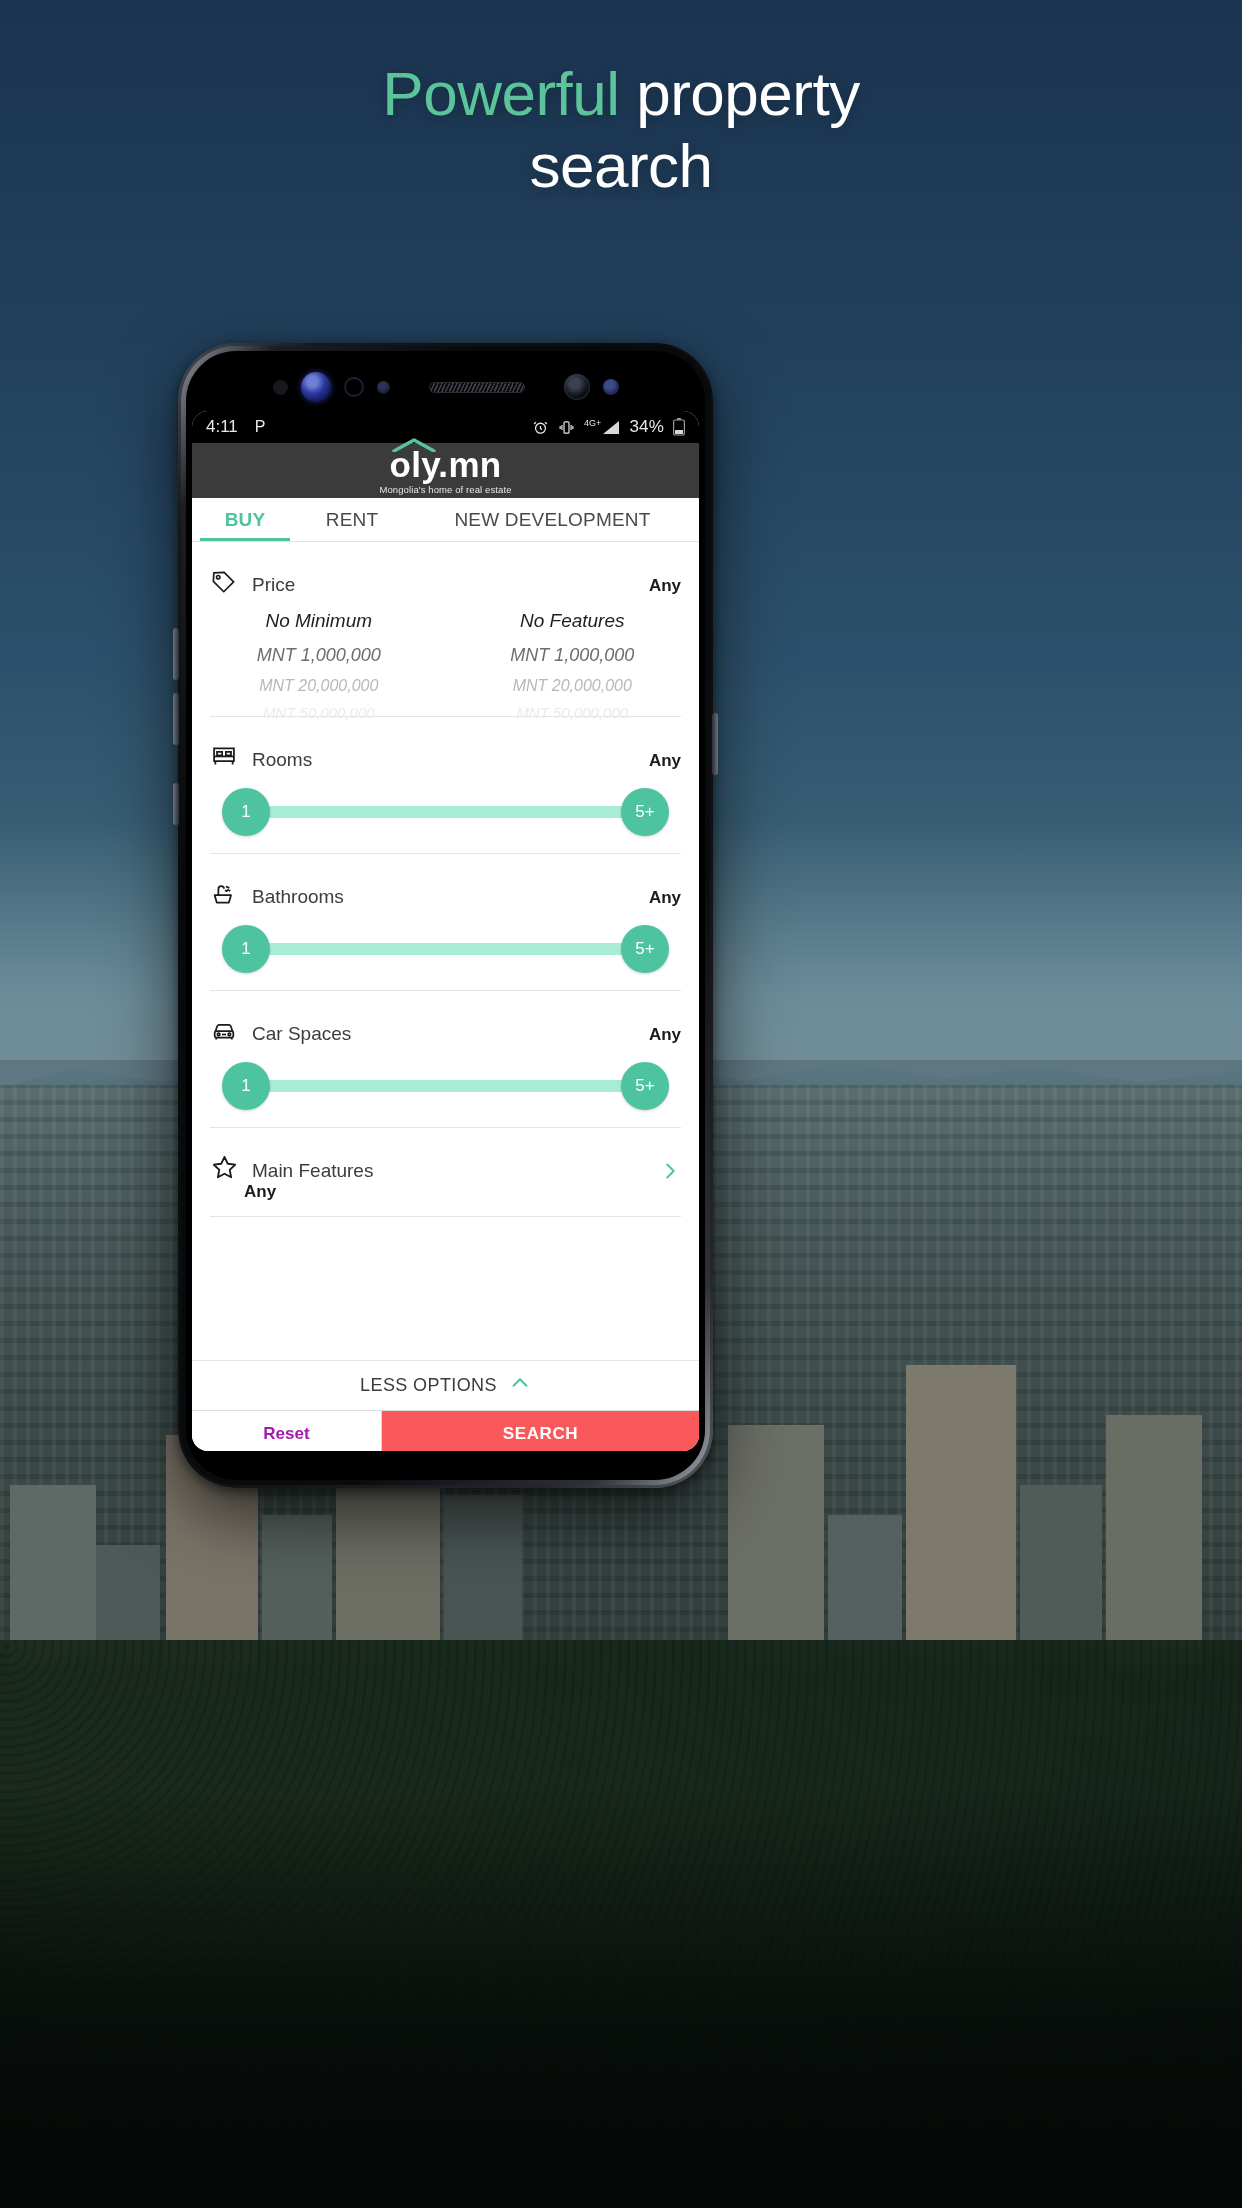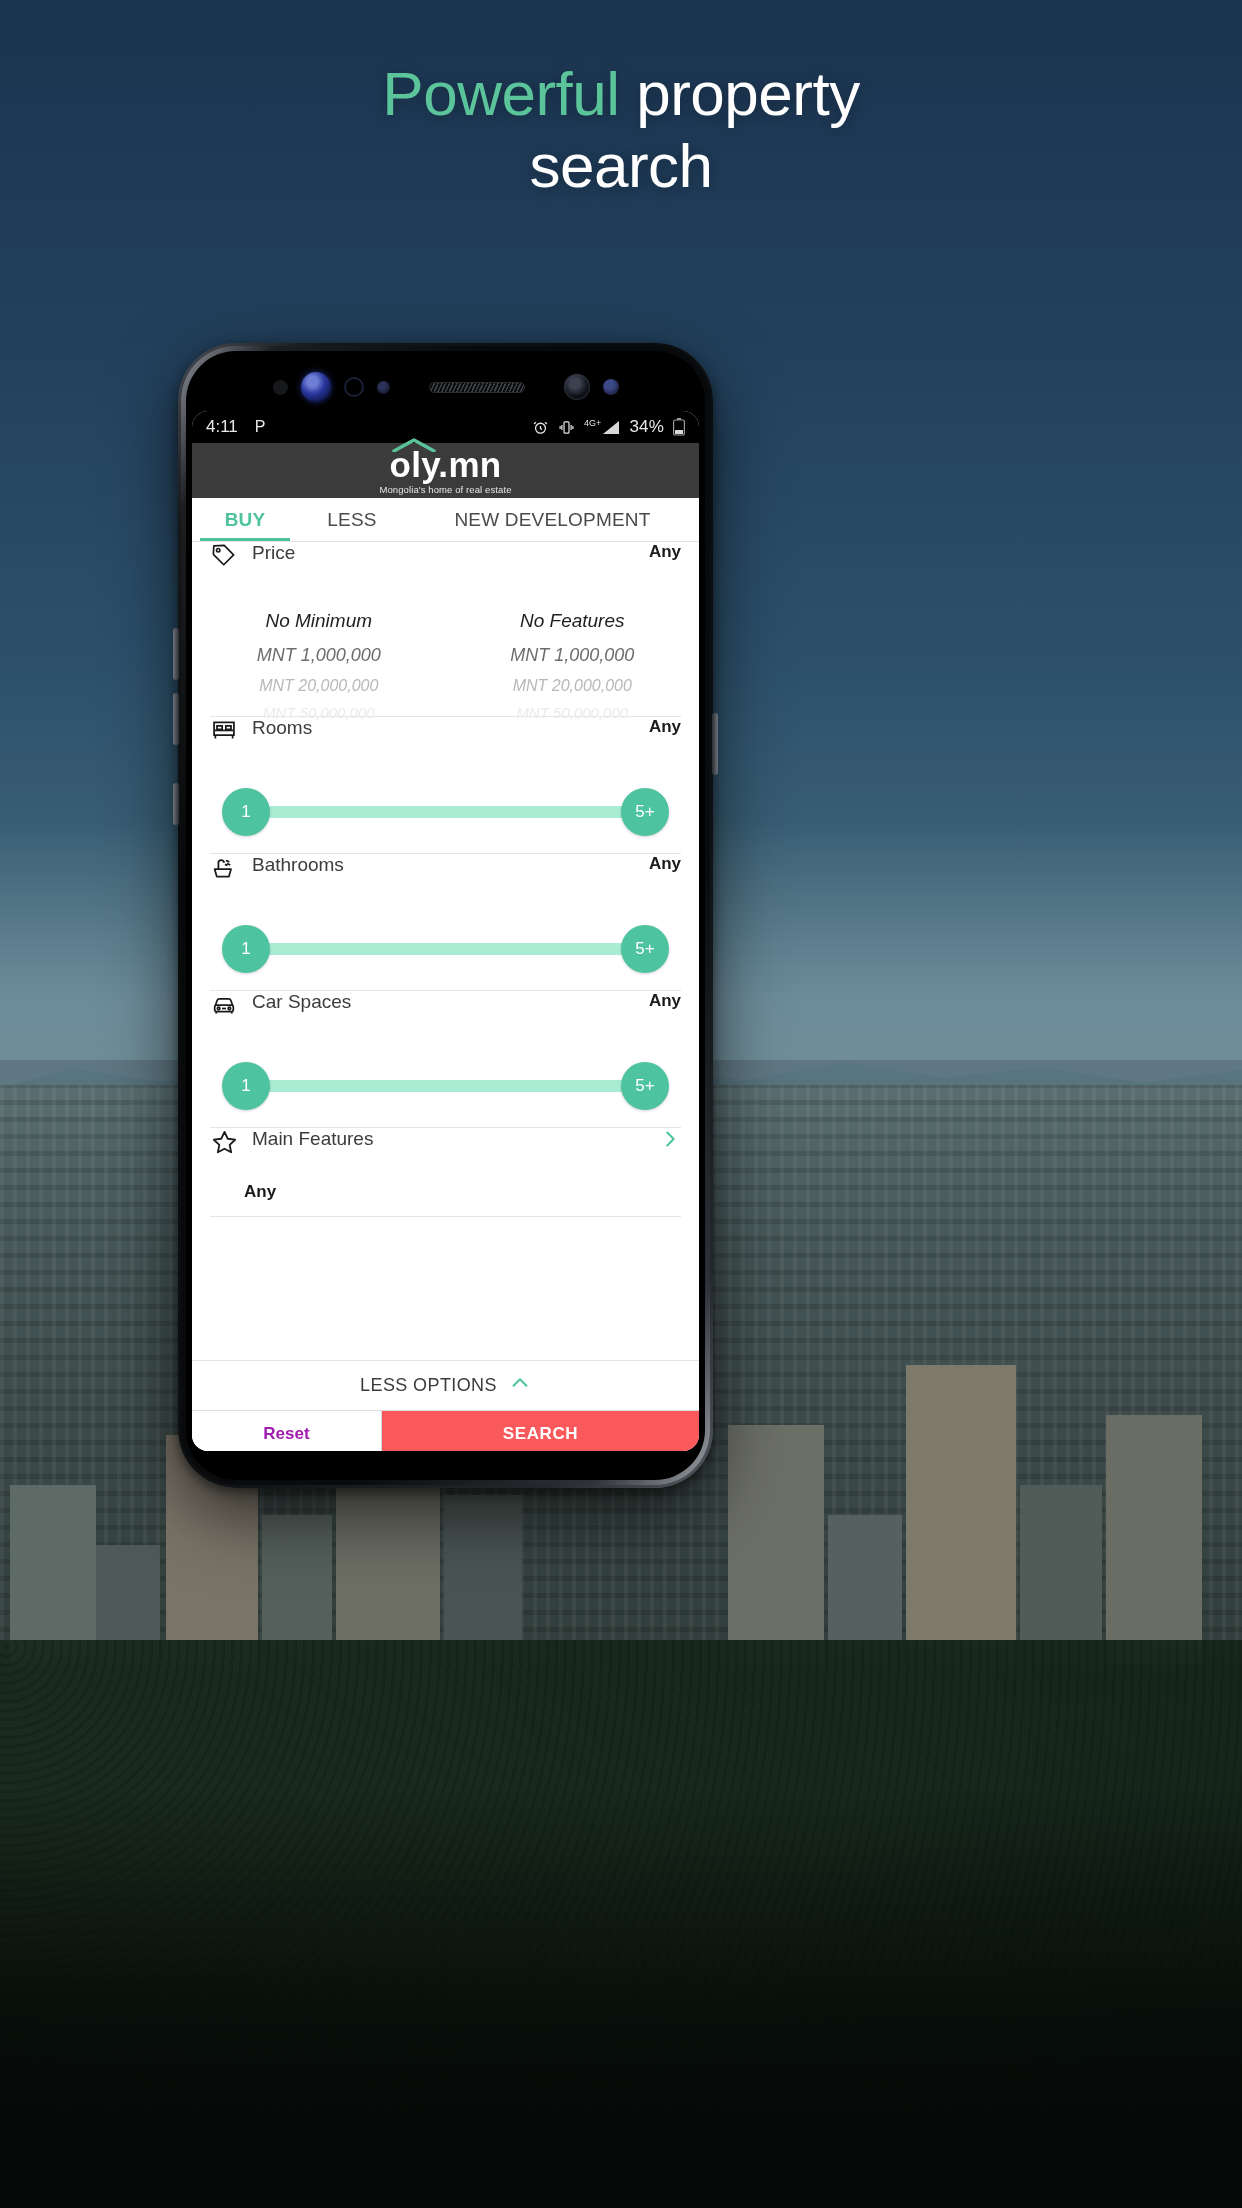--- a/index.html
+++ b/index.html
@@ -177,21 +177,21 @@
   .tab.t3 { flex: 1; }
   .tab.active { color: #4fc49b; font-weight: 700; }
   .tab.active::after {
     content: ""; position: absolute; left: 8px; right: 8px; bottom: 0; height: 3px;
     background: #4fc49b;
   }
 
   
   .content { height: 818px; overflow: hidden; background: #fff; position: relative; }
   .sec-head {
-    display: flex; align-items: flex-start; padding: 0 18px;
+    display: flex; align-items: flex-end; padding: 0 18px;
     height: 54px;
   }
   .sec-icon { width: 34px; display: flex; align-items: center; justify-content: flex-start; }
   .sec-title { font-size: 19px; color: #3c3c3c; margin-left: 8px; }
   .sec-val { margin-left: auto; font-size: 17px; font-weight: 700; color: #1b1b1b; }
   .sec-chev { margin-left: auto; display: flex; align-items: center; }
 
   .divider { height: 1px; background: #e4e4e4; margin: 0 18px; }
 
   
@@ -339,21 +339,21 @@
             <path d="M2 13 L22 2 L42 13" fill="none" stroke="#5bc49a" stroke-width="3.4" stroke-linecap="round" stroke-linejoin="round"></path>
           </svg>
           <span>oly.mn</span>
         </div>
         <div class="logo-tag">Mongolia's home of real estate</div>
       </div>
     </div>
 
     <div class="tabs">
       <div class="tab t1 active">BUY</div>
-      <div class="tab t2">LESS</div>
+      <div class="tab t2">RENT</div>
       <div class="tab t3">NEW DEVELOPMENT</div>
     </div>
 
     <div class="content">
 
       <div class="sec-head">
         <span class="sec-icon">
           <svg width="27" height="27" viewBox="0 0 24 24" fill="none" stroke="#1b1b1b" stroke-width="1.5" stroke-linejoin="round">
             <path d="M3.4 3.4 12.6 3.0 21 11.4 12.2 20.2 3.0 11.0 Z"></path>
             <circle cx="7.3" cy="7.3" r="1.5"></circle>

